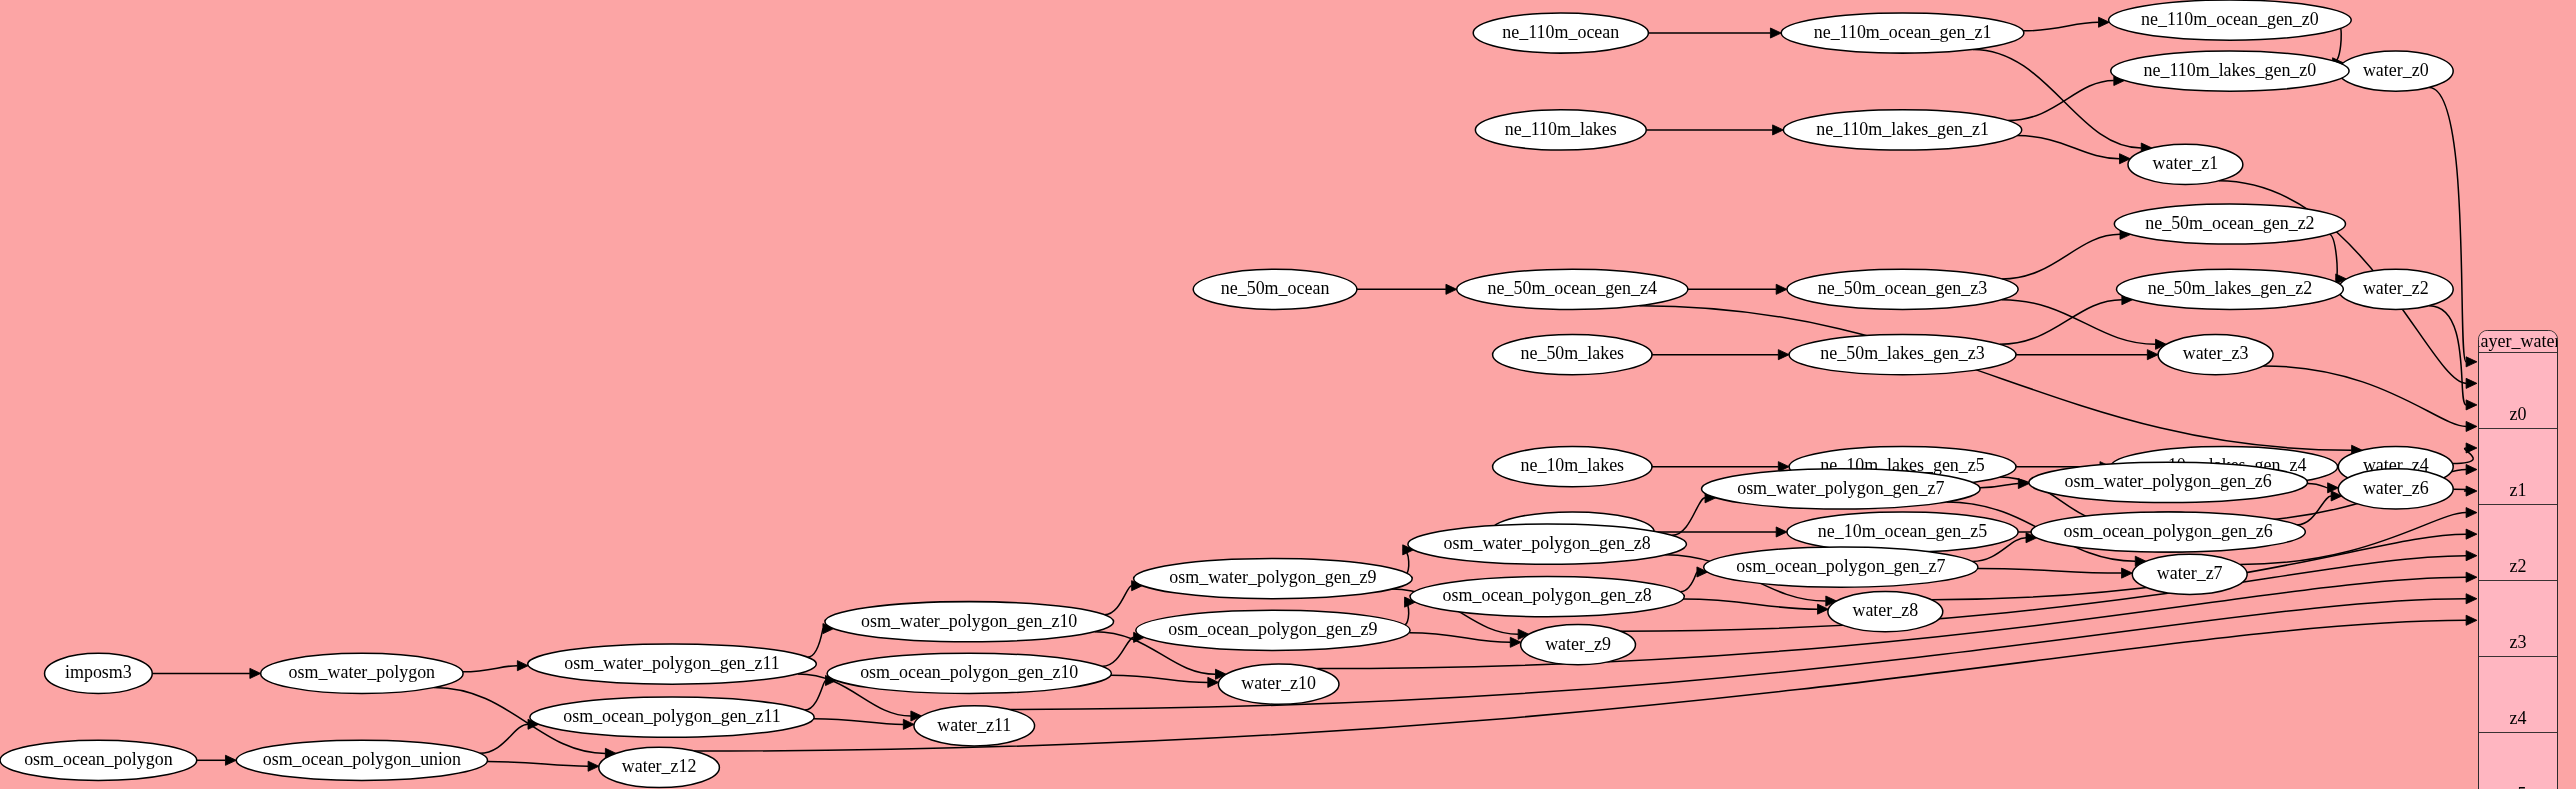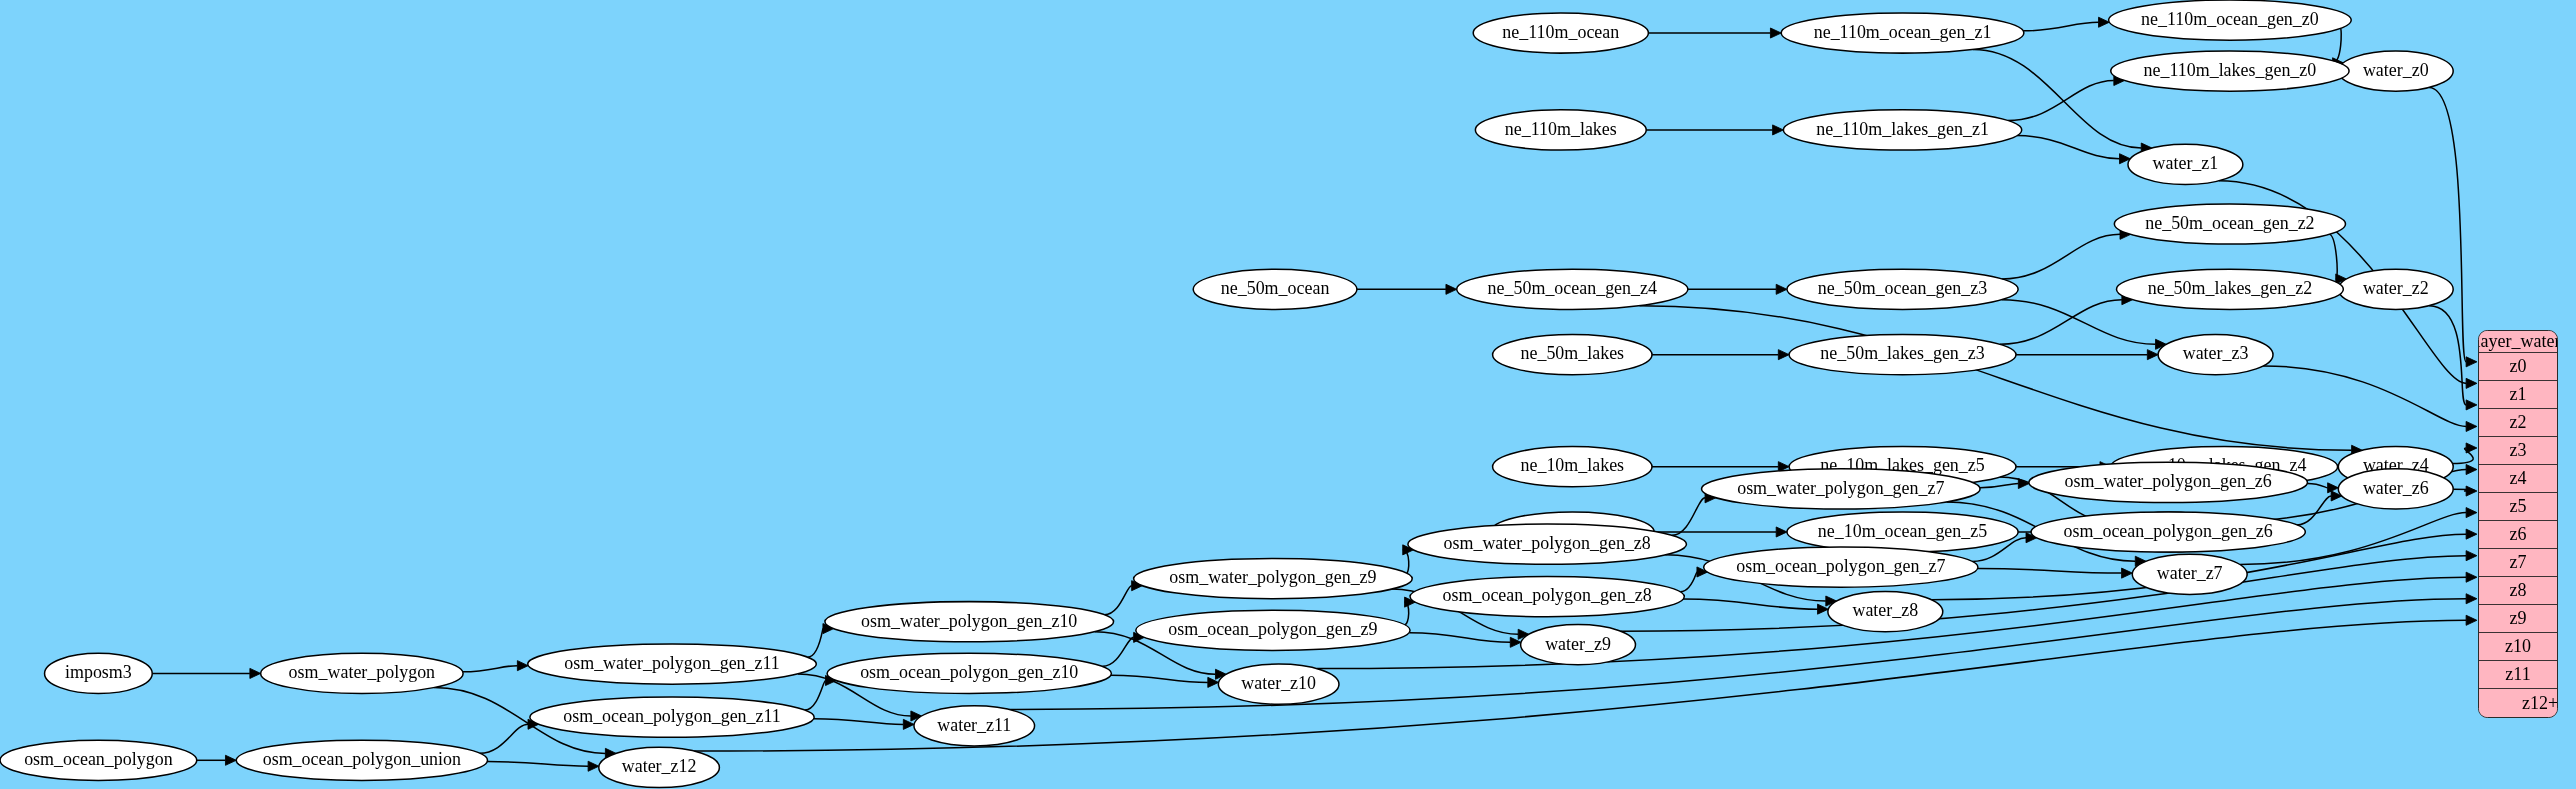--- a/index.html
+++ b/index.html
@@ -4,21 +4,21 @@
 <style>
   html, body {
     margin: 0;
     padding: 0;
     background: #ffffff;
   }
   #canvas {
     position: relative;
     width: 2576px;
     height: 789px;
-    background: #7dd3fc;
+    background: #fca5a5;
     font-family: "Liberation Serif", "DejaVu Serif", serif;
     overflow: hidden;
   }
   svg#graph {
     position: absolute;
     left: 0;
     top: 0;
     width: 2576px;
     height: 789px;
   }
@@ -59,21 +59,21 @@
     color: #000000;
     background: #ffb6c1;
     border-bottom: 1.4px solid #3a3133;
     line-height: 1;
     display: flex;
     align-items: center;
     justify-content: center;
   }
   .legend-row:last-child { border-bottom: none; padding-left: 44px; }
   .legend-header { font-size: 18px; height: 21.5px; }
-  .legend-cell { font-size: 18px; height: 28px; }
+  .legend-cell { font-size: 18px; height: 28px; margin-top: 48px; }
 </style>
 </head>
 <body>
 
 <div id="canvas">
 
   <svg id="graph" viewBox="0 0 3588 1099">
     <g id="edges-layer">
         <g class="edge">
           <path d="M2296.0,46.0 C2373.7,46.0 2403.3,46.0 2466.0,46.0"></path>

